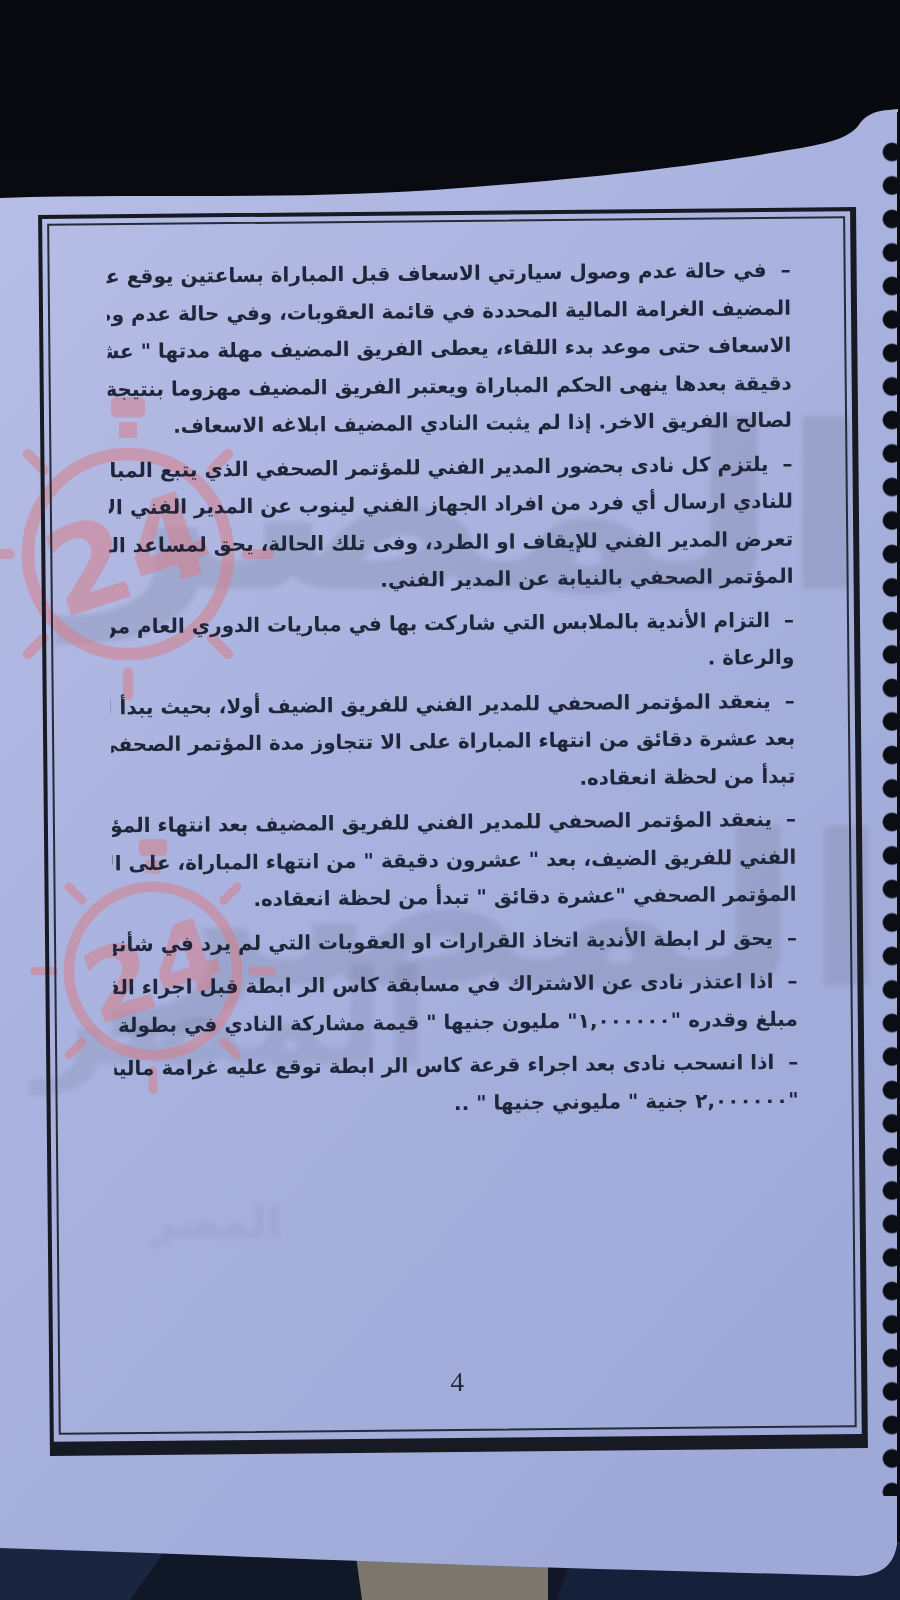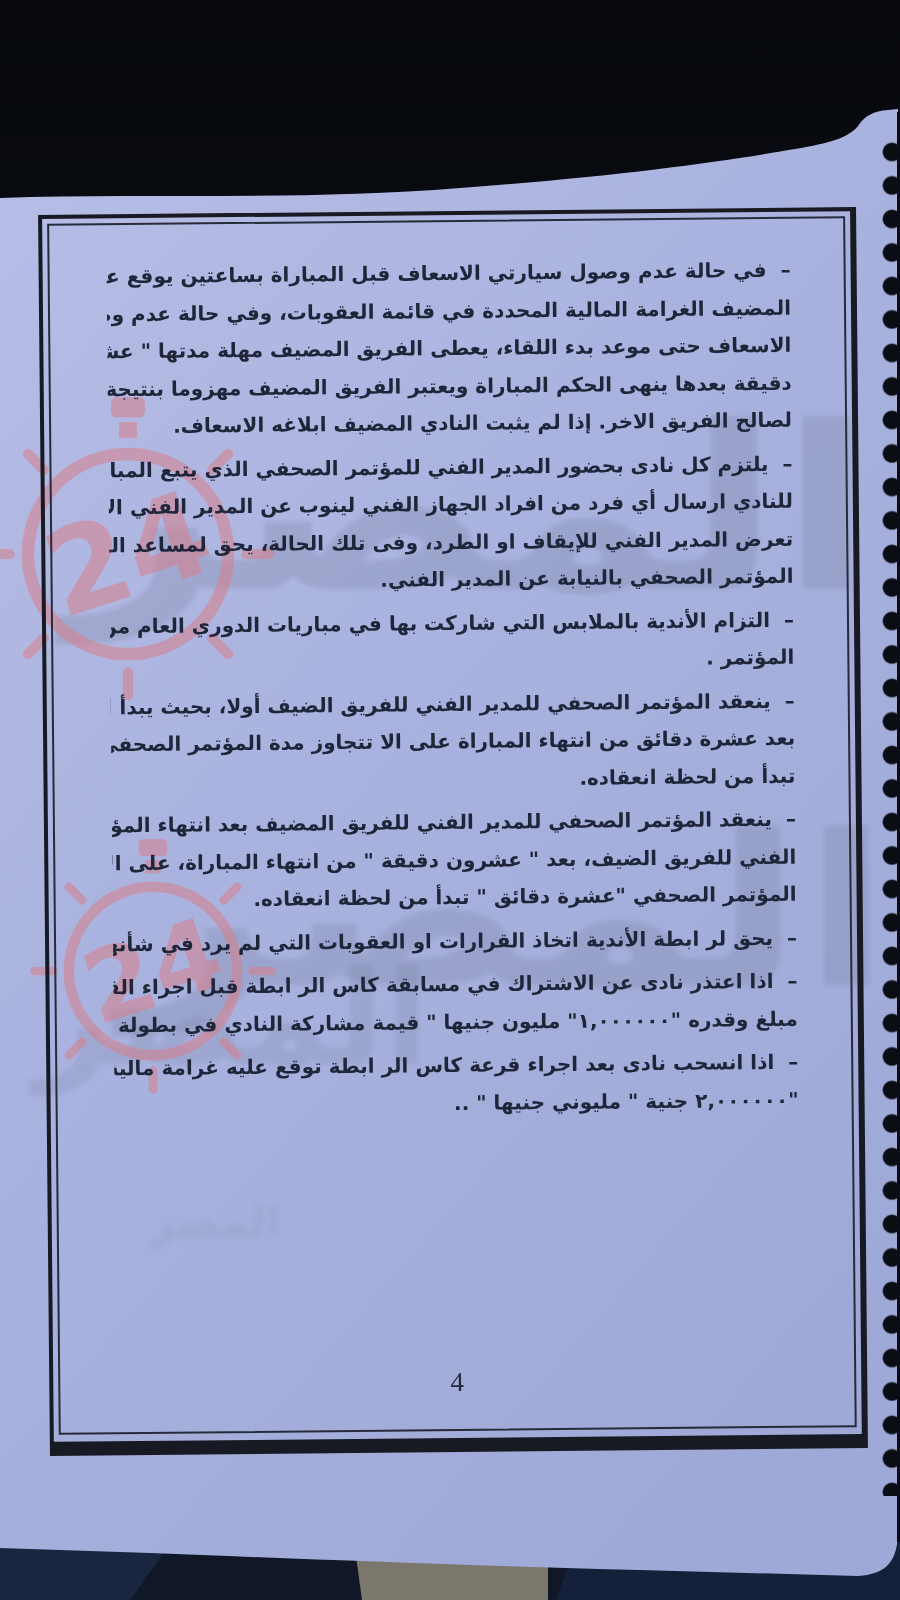--- a/index.html
+++ b/index.html
@@ -137,21 +137,21 @@
           <div class="line last"><span>لصالح الفريق الاخر. إذا لم يثبت النادي المضيف ابلاغه الاسعاف.</span></div>
         </div>
         <div class="para">
           <div class="line"><span class="bullet">–</span><span>يلتزم كل نادى بحضور المدير الفني للمؤتمر الصحفي الذي يتبع المباراة، ولا يحق</span></div>
           <div class="line"><span>للنادي ارسال أي فرد من افراد الجهاز الفني لينوب عن المدير الفني الا في حالة</span></div>
           <div class="line"><span>تعرض المدير الفني للإيقاف او الطرد، وفى تلك الحالة، يحق لمساعد المدرب حضور</span></div>
           <div class="line last"><span>المؤتمر الصحفي بالنيابة عن المدير الفني.</span></div>
         </div>
         <div class="para">
           <div class="line"><span class="bullet">–</span><span>التزام الأندية بالملابس التي شاركت بها في مباريات الدوري العام من حيث الألوان</span></div>
-          <div class="line last"><span>المؤتمر .</span></div>
+          <div class="line last"><span>والرعاة .</span></div>
         </div>
         <div class="para">
           <div class="line"><span class="bullet">–</span><span>ينعقد المؤتمر الصحفي للمدير الفني للفريق الضيف أولا، بحيث يبدأ المؤتمر الصحفي</span></div>
           <div class="line"><span>بعد عشرة دقائق من انتهاء المباراة على الا تتجاوز مدة المؤتمر الصحفي " عشرة دقائق "</span></div>
           <div class="line last"><span>تبدأ من لحظة انعقاده.</span></div>
         </div>
         <div class="para">
           <div class="line"><span class="bullet">–</span><span>ينعقد المؤتمر الصحفي للمدير الفني للفريق المضيف بعد انتهاء المؤتمر الصحفي للمدير</span></div>
           <div class="line"><span>الفني للفريق الضيف، بعد " عشرون دقيقة " من انتهاء المباراة، على الا تتجاوز مدة</span></div>
           <div class="line last"><span>المؤتمر الصحفي "عشرة دقائق " تبدأ من لحظة انعقاده.</span></div>

